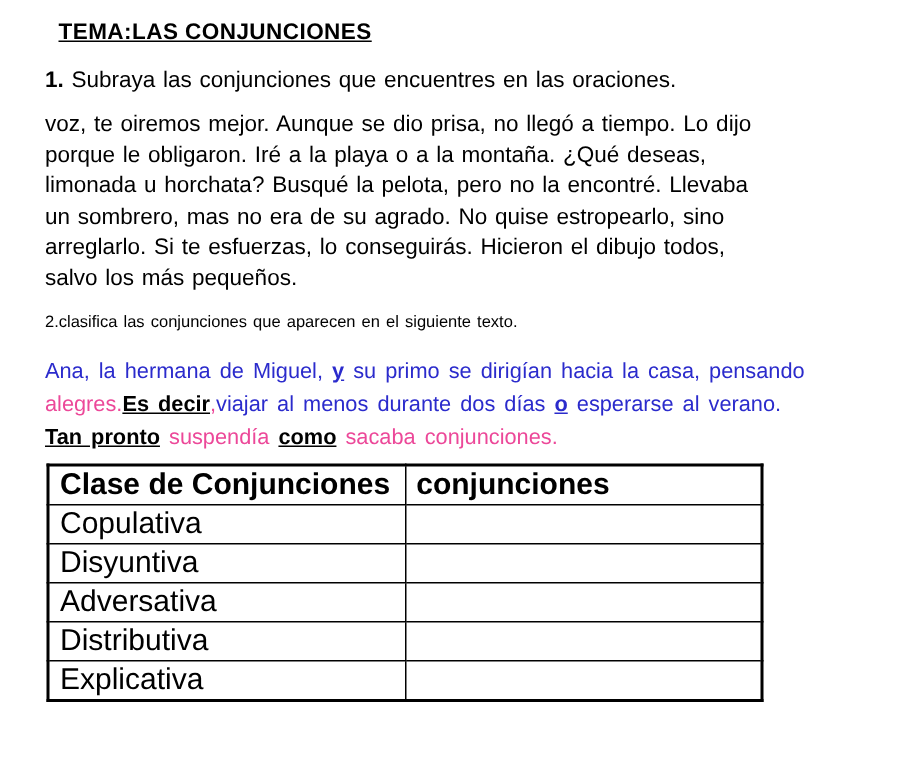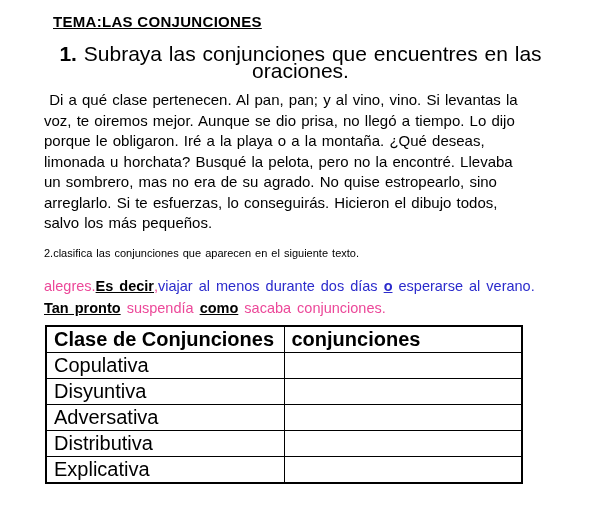--- a/index.html
+++ b/index.html
@@ -1,28 +1,28 @@
 <!DOCTYPE html>
 <html><head>
 <meta charset="utf-8">
 <style>
   html,body{margin:0;padding:0;background:#ffffff;}
   body{
     width:605px;height:508px;overflow:hidden;
     font-family:"Liberation Sans","DejaVu Sans",sans-serif;
     color:#000;
   }
-  .page{padding:13px 0 0 44px;width:557px;box-sizing:border-box;}
+  .page{padding:13px 0 0 30px;width:557px;box-sizing:border-box;}
 
   .title{
     font-size:15px;font-weight:bold;text-decoration:underline;
     margin:0 0 0 9px;letter-spacing:0.3px;line-height:17px;
   }
 
-  .ex-line{margin:15px 0 0 0;font-size:21px;line-height:17px;word-spacing:1px;text-align:center;}
+  .ex-line{margin:15px 0 0 0;font-size:15px;line-height:17px;word-spacing:1px;}
   .ex-num{font-weight:bold;}
 
   .para1{margin-top:11px;font-size:15px;line-height:20.5px;word-spacing:1px;}
   .para1 .line{white-space:pre;}
 
   .ex2-line{margin-top:11px;font-size:11px;line-height:17px;word-spacing:1px;}
 
   .para2{margin-top:13px;font-size:14.5px;line-height:22px;word-spacing:2px;}
   .para2 .line{white-space:pre;}
   .seg-blue{color:#2b2bcc;}
@@ -46,32 +46,32 @@
 </head>
 <body>
 
 <div class="page">
 
   <h1 class="title">TEMA:LAS CONJUNCIONES</h1>
 
   <p class="ex-line"><span class="ex-num">1.</span><span> Subraya las conjunciones que encuentres en las oraciones.</span></p>
 
   <div class="para1">
-    <div class="line"> Di a qué clase pertenecen. Al pan, pan; y al vino, vino. Si levantas la</div>
     <div class="line">voz, te oiremos mejor. Aunque se dio prisa, no llegó a tiempo. Lo dijo</div>
     <div class="line">porque le obligaron. Iré a la playa o a la montaña. ¿Qué deseas,</div>
     <div class="line">limonada u horchata? Busqué la pelota, pero no la encontré. Llevaba</div>
     <div class="line">un sombrero, mas no era de su agrado. No quise estropearlo, sino</div>
     <div class="line">arreglarlo. Si te esfuerzas, lo conseguirás. Hicieron el dibujo todos,</div>
     <div class="line">salvo los más pequeños.</div>
   </div>
 
   <p class="ex2-line">2.clasifica las conjunciones que aparecen en el siguiente texto.</p>
 
   <div class="para2">
+    <div class="line"><span class="seg-blue">Ana, la hermana de Miguel, </span><span class="seg-blue-em">y</span><span class="seg-blue"> su primo se dirigían hacia la casa, pensando</span></div>
     <div class="line"><span class="seg-black">alegres.</span><span class="seg-black-em">Es decir</span><span class="seg-black">,</span><span class="seg-blue">viajar al menos durante dos días </span><span class="seg-blue-em">o</span><span class="seg-blue"> esperarse al verano.</span></div>
     <div class="line"><span class="seg-black-em">Tan pronto</span><span class="seg-black"> suspendía </span><span class="seg-black-em">como</span><span class="seg-black"> sacaba conjunciones.</span></div>
   </div>
 
   <table class="conj">
     <colgroup>
         <col class="col-clase">
         <col class="col-conj">
       </colgroup>
     <tbody>

